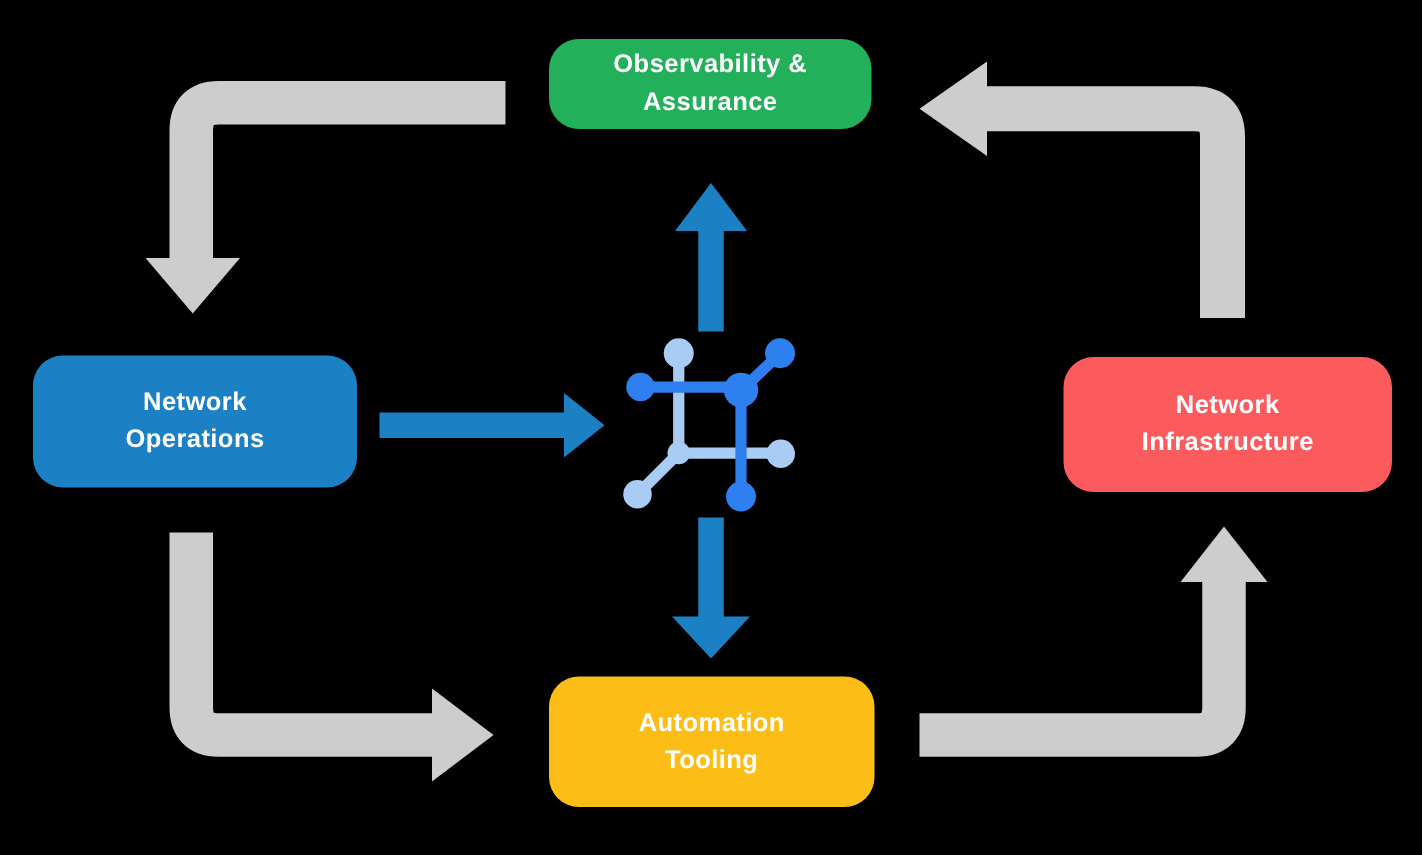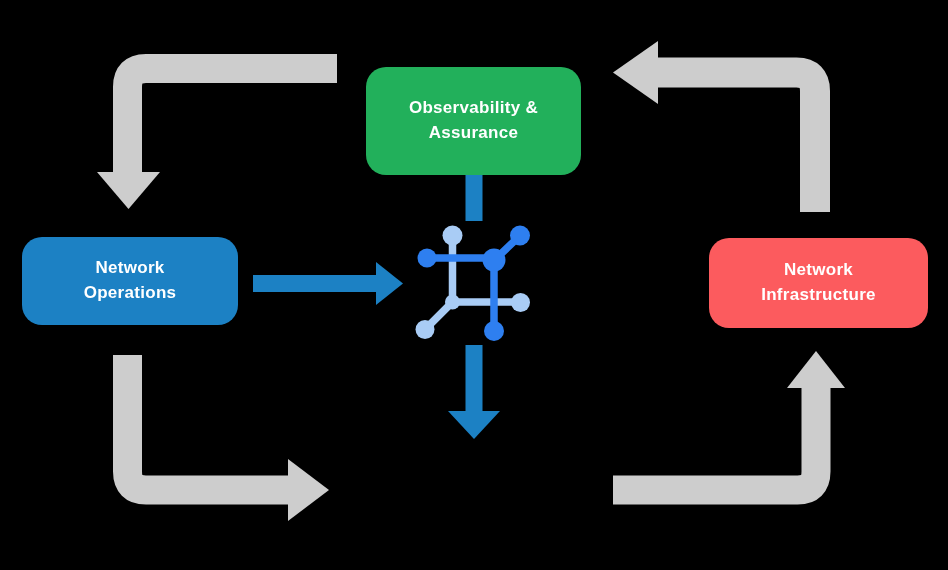--- a/index.html
+++ b/index.html
@@ -15,21 +15,21 @@
     border-radius:20px;
     display:flex;align-items:center;justify-content:center;
     text-align:center;
     color:#fff;
     font-size:17px;
     font-weight:700;
     line-height:1.45;
     letter-spacing:.3px;
     white-space:pre-line;
   }
-  .node-observability{left:366px;top:26px;width:215px;height:108px;margin-top:41px;}
+  .node-observability{left:366px;top:26px;width:215px;height:60px;}
   .node-operations{left:22px;top:237px;width:216px;height:88px;}
   .node-infrastructure{left:709px;top:238px;width:219px;height:90px;}
   .node-automation{left:366px;top:451px;width:217px;height:87px;}
 </style>
 </head>
 <body>
 
 <div class="stage" style="background: rgb(0, 0, 0);">
 
   <svg class="layer" width="948" height="570" viewBox="0 0 948 570">
@@ -97,14 +97,18 @@
   <div class="node node-operations" style="background: rgb(28, 129, 196);">
     <span>Network
 Operations</span>
   </div>
 
   <div class="node node-infrastructure" style="background: rgb(252, 91, 94);">
     <span>Network
 Infrastructure</span>
   </div>
 
+  <div class="node node-automation" style="background: rgb(252, 189, 23);">
+    <span>Automation
+Tooling</span>
+  </div>
 
 </div>
 
 </body></html>

